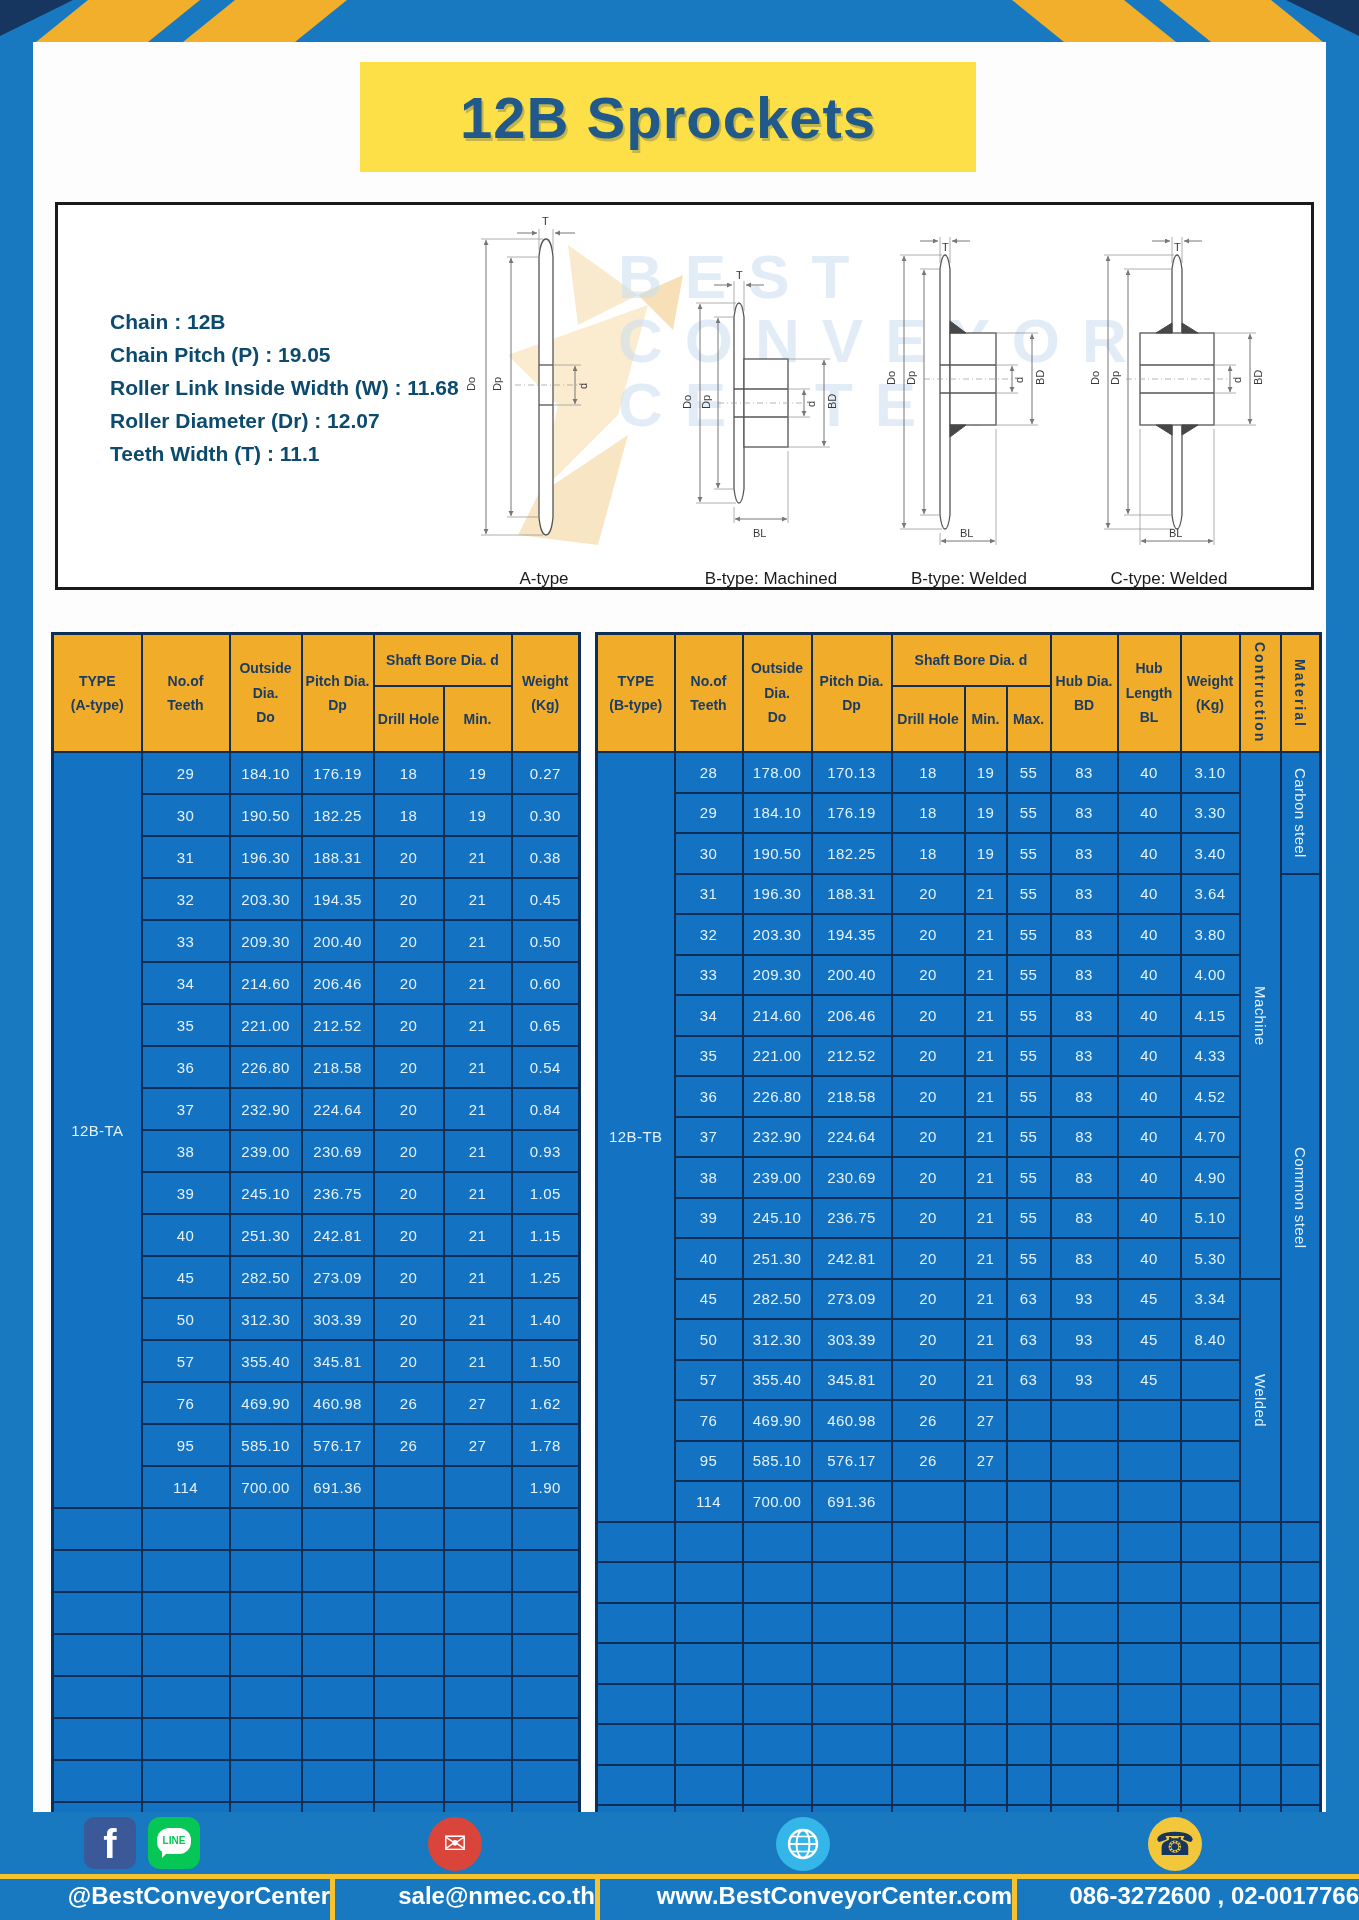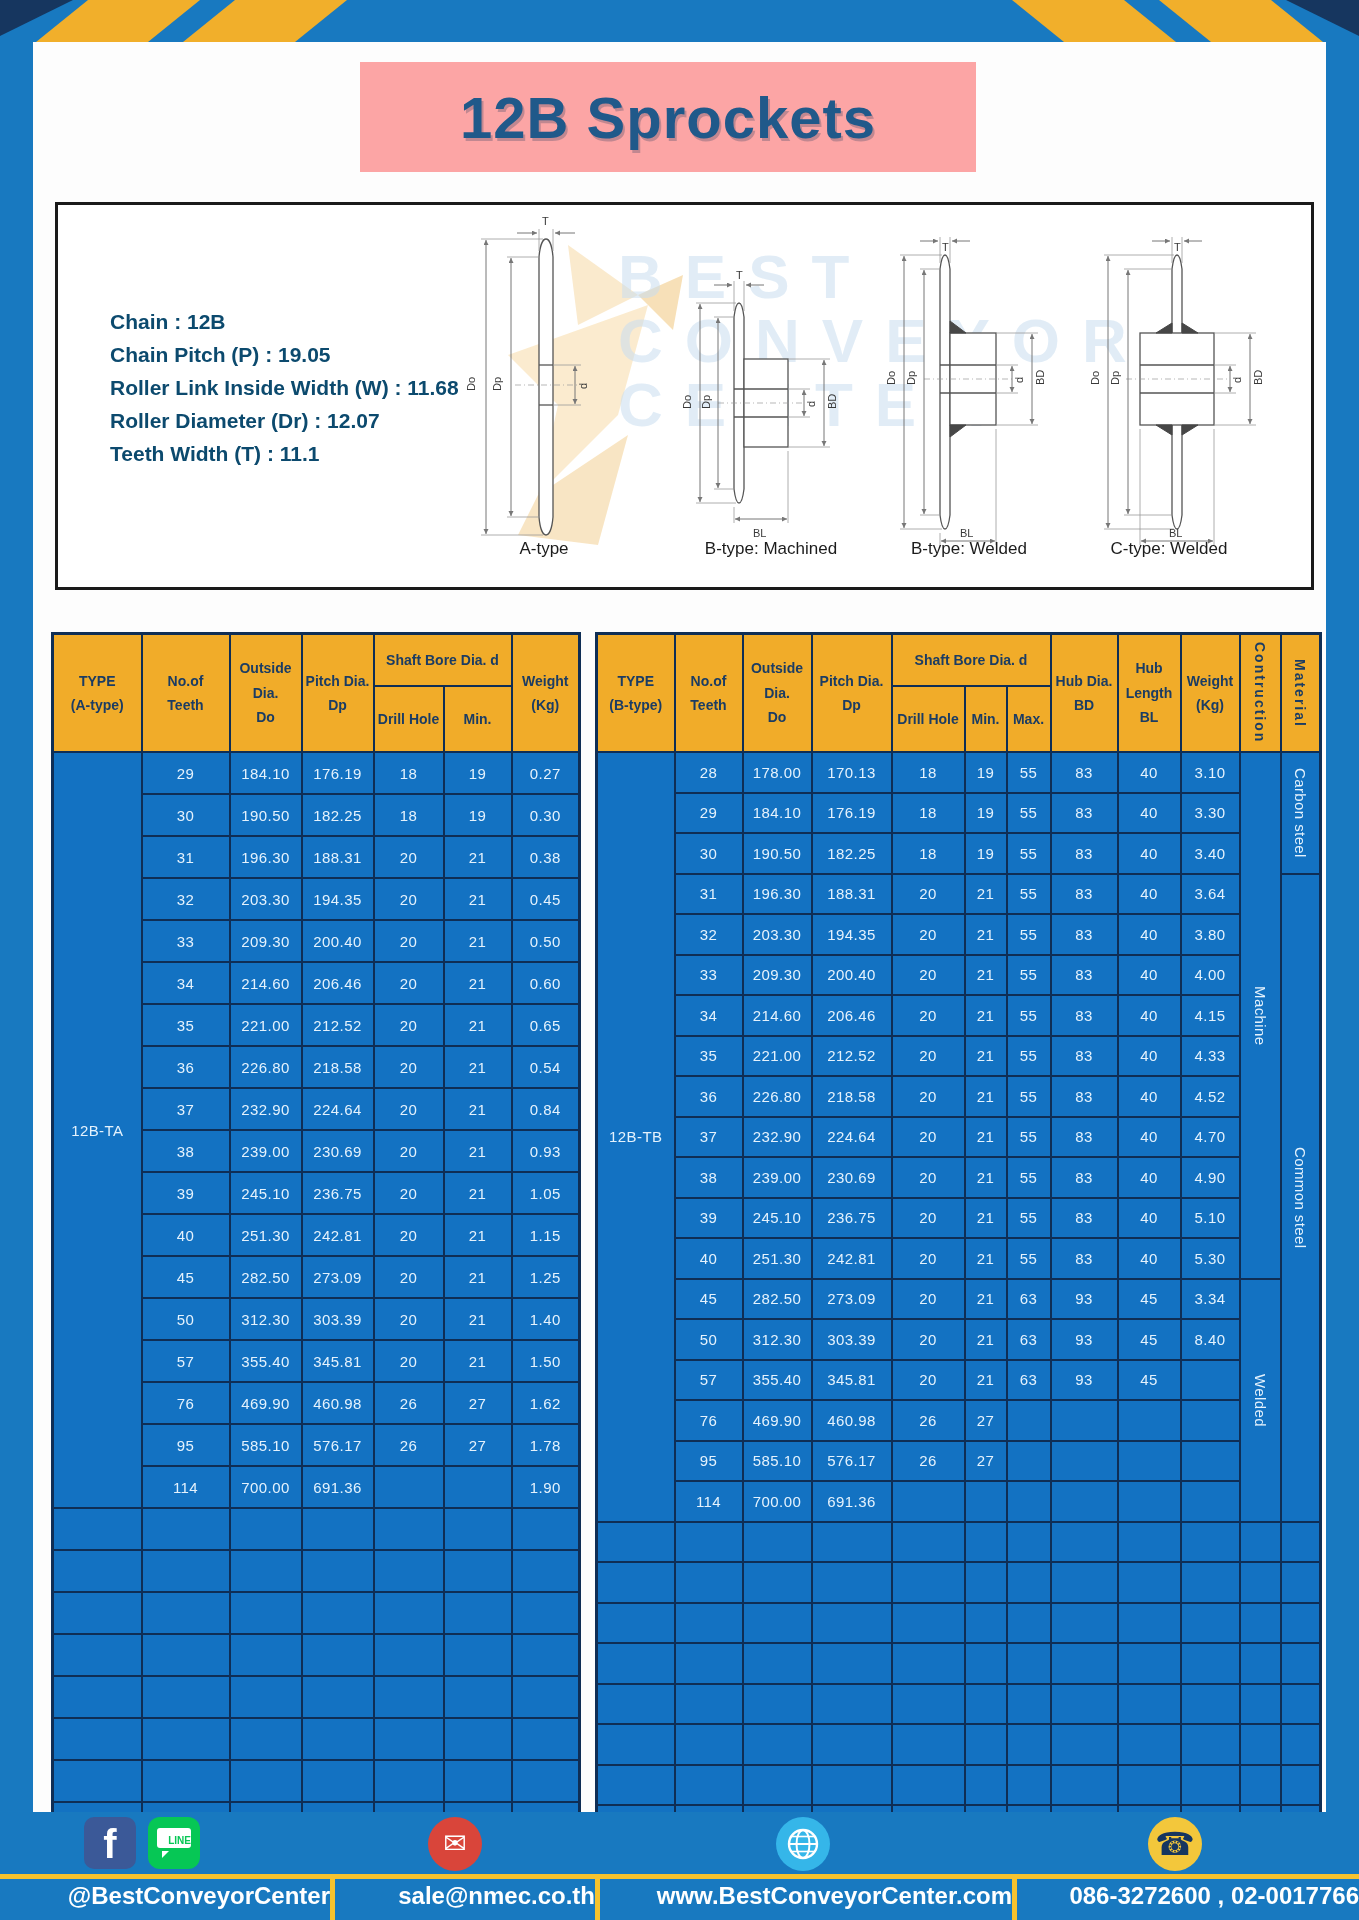--- a/index.html
+++ b/index.html
@@ -7,33 +7,33 @@
           font-family:"Liberation Sans",sans-serif;overflow:hidden;}
   .abs{position:absolute;}
 
   
   .page{left:33px;top:42px;width:1293px;height:1770px;background:#FDFDFD;}
 
   
   .stripes{left:0;top:0;width:1359px;height:42px;}
 
   
-  .banner{left:360px;top:62px;width:616px;height:110px;background:#fca5a5;
+  .banner{left:360px;top:62px;width:616px;height:110px;background:#fde047;
           display:flex;align-items:center;justify-content:center;}
   .banner h1{margin:0;font-size:58px;font-weight:bold;color:#20598A;letter-spacing:1px;
              text-shadow:2px 3px 0 rgba(15,46,85,.25);}
 
   
   .drawbox{left:55px;top:202px;width:1259px;height:388px;background:#fff;border:3px solid #1a1a1a;box-sizing:border-box;}
   .specs{position:absolute;left:52px;top:100px;color:#0c4a6e;font-weight:bold;font-size:21px;line-height:33px;}
   .wm-text{position:absolute;left:560px;top:40px;color:#C9DEF0;opacity:.55;font-weight:bold;
            letter-spacing:22px;font-size:62px;line-height:64px;white-space:nowrap;}
   .wm-orange{position:absolute;left:390px;top:30px;opacity:.55;}
   .diagram{position:absolute;}
-  .cap{position:absolute;top:334px;font-size:17px;color:#1c1c1c;text-align:center;width:220px;}
+  .cap{position:absolute;top:364px;font-size:17px;color:#1c1c1c;text-align:center;width:220px;}
   .part{fill:#fff;stroke:#555;stroke-width:1.3px;}
   .weld{fill:#474747;stroke:#474747;}
   .dim{stroke:#777;stroke-width:1px;}
   .ext{stroke:#9a9a9a;stroke-width:.8px;}
   .cl{stroke:#999;stroke-width:.7px;stroke-dasharray:6 3 1 3;}
   .dl{font-size:11px;fill:#3a3a3a;font-family:"Liberation Sans",sans-serif;}
 
   
   table.sp{position:absolute;border-collapse:collapse;table-layout:fixed;border:3px solid #0F2E55;}
   #table-left{left:51px;top:632px;width:527px;}
@@ -51,22 +51,22 @@
   td.vcell{writing-mode:vertical-rl;letter-spacing:2px;font-size:13px;}
 
   
   .footer-bg{left:0;top:1812px;width:1359px;height:108px;background:#1879C0;}
   .f-line{left:0;top:1874px;width:1359px;height:5px;background:#F6C32F;}
   .f-sep{top:1879px;width:5px;height:41px;background:#F6C32F;}
   .f-text{top:1882px;color:#fff;font-weight:bold;font-size:24px;text-align:right;}
   .fb{left:84px;top:1817px;width:52px;height:52px;background:#3B5998;border-radius:10px;
       color:#fff;font-weight:bold;font-size:40px;text-align:center;line-height:54px;}
   .line-ic{left:148px;top:1817px;width:52px;height:52px;background:#06C755;border-radius:12px;}
-  .line-bubble{position:absolute;left:9px;top:11px;width:34px;height:20px;background:#fff;border-radius:3px;
-               text-align:right;font-size:10px;font-weight:bold;color:#06C755;line-height:26px;letter-spacing:0;}
+  .line-bubble{position:absolute;left:9px;top:11px;width:34px;height:26px;background:#fff;border-radius:12px;
+               text-align:center;font-size:10px;font-weight:bold;color:#06C755;line-height:26px;letter-spacing:0;}
   .line-tail{position:absolute;left:14px;top:34px;width:0;height:0;border-left:7px solid #fff;border-bottom:7px solid transparent;}
   .circ{width:54px;height:54px;border-radius:50%;text-align:center;}
   .mail{left:428px;top:1817px;background:#D9453A;color:#fff;font-size:28px;line-height:54px;}
   .globe{left:776px;top:1817px;background:#35B6E9;}
   .phone{left:1148px;top:1817px;background:#F3C73B;color:#16365F;font-size:32px;line-height:54px;}
 </style>
 </head>
 <body>
 
 <div class="canvas">

